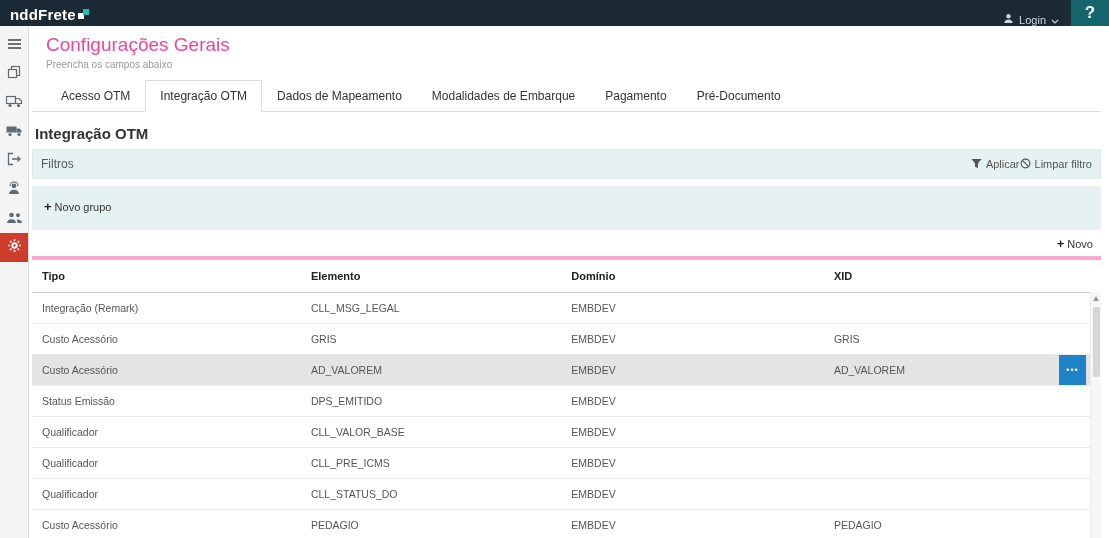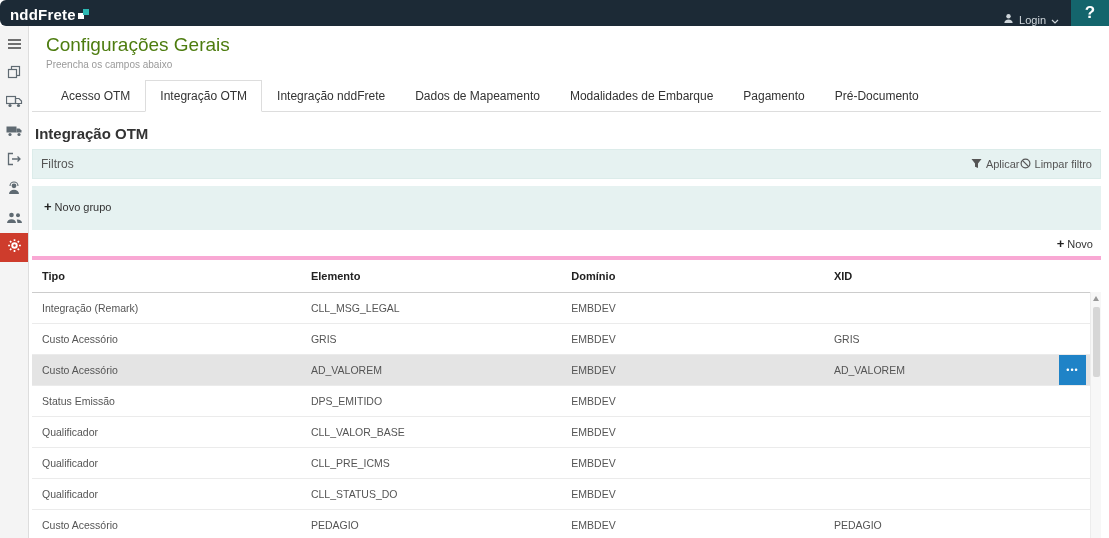--- a/index.html
+++ b/index.html
@@ -1,21 +1,21 @@
 <!DOCTYPE html>
 <html style="--topbar_bg: #1c2a36; --help_bg: #14656c; --brand_teal: #2cb9b4; --sidebar_bg: #f4f4f4; --active_item_bg: #ce3c2c; --filter_bg: #e6f2f1; --selected_row_bg: #e4e4e4; --more_button_bg: #1f83c7; --tab_border: #dddddd;"><head>
 <meta charset="utf-8">
 <style>
   * { margin:0; padding:0; box-sizing:border-box; }
   html,body { width:1109px; height:538px; overflow:hidden; background:#fff;
     font-family:"Liberation Sans","DejaVu Sans",sans-serif; }
 
   
   .topbar { height:26px; background:var(--topbar_bg,#1c2a36); display:flex;
-    align-items:center; justify-content:space-between; padding-left:10px;border-radius:6px; }
+    align-items:center; justify-content:space-between; padding-left:10px; }
   .brand { display:flex; align-items:flex-start; gap:2px; color:#fff;
     font-size:15px; font-weight:bold; letter-spacing:.2px; line-height:1; padding-top:3px; }
   .topbar-right { display:flex; align-items:center; height:100%; }
   .login { display:flex; align-items:flex-end; gap:5px; color:#cfd6db;
     font-size:11px; padding:0 12px; cursor:pointer; height:100%; }
   .help { width:38px; height:100%; background:var(--help_bg,#14656c); color:#fff;
     font-size:17px; font-weight:bold; display:flex; align-items:center;
     justify-content:center; cursor:pointer; }
 
   
@@ -24,21 +24,21 @@
     border-right:1px solid #ddd; display:flex; flex-direction:column; padding-top:4px; }
   .side-item { height:29px; display:flex; align-items:center;
     justify-content:center; cursor:pointer; }
   .side-item.active { background:var(--active_item_bg,#ce3c2c); }
 
   .main { flex:1; padding:6px 8px 0 3px; display:flex; flex-direction:column;
     overflow:hidden; background:#fff; }
 
   
   .page-header { margin-left:14px; margin-top:2px; }
-  .page-title { font-size:19px; font-weight:normal; color:#4d7c0f; }
+  .page-title { font-size:19px; font-weight:normal; color:#ec4899; }
   .page-subtitle { font-size:10px; color:#9a9a9a; margin-top:3px; }
 
   
   .tabs { margin-top:10px; padding-left:14px; border-bottom:1px solid var(--tab_border,#ddd);
     display:flex; }
   .tab { padding:8px 14px; font-size:12px; color:#333; cursor:pointer;
     border:1px solid transparent; margin-bottom:-1px; white-space:nowrap; }
   .tab.active { background:#fff; border-color:var(--tab_border,#ddd); border-bottom-color:#fff; }
 
   
@@ -194,21 +194,20 @@
 
   <div class="main">
     <div class="page-header">
       <div class="page-title">Configurações Gerais</div>
       <div class="page-subtitle">Preencha os campos abaixo</div>
     </div>
 
     <div class="tabs">
         <div class="tab">Acesso OTM</div>
         <div class="tab active">Integração OTM</div>
-        <div class="tab">Integração nddFrete</div>
         <div class="tab">Dados de Mapeamento</div>
         <div class="tab">Modalidades de Embarque</div>
         <div class="tab">Pagamento</div>
         <div class="tab">Pré-Documento</div>
       </div>
 
     <div class="section-title">Integração OTM</div>
 
     <div class="filters">
       <span class="filters-label">Filtros</span>

